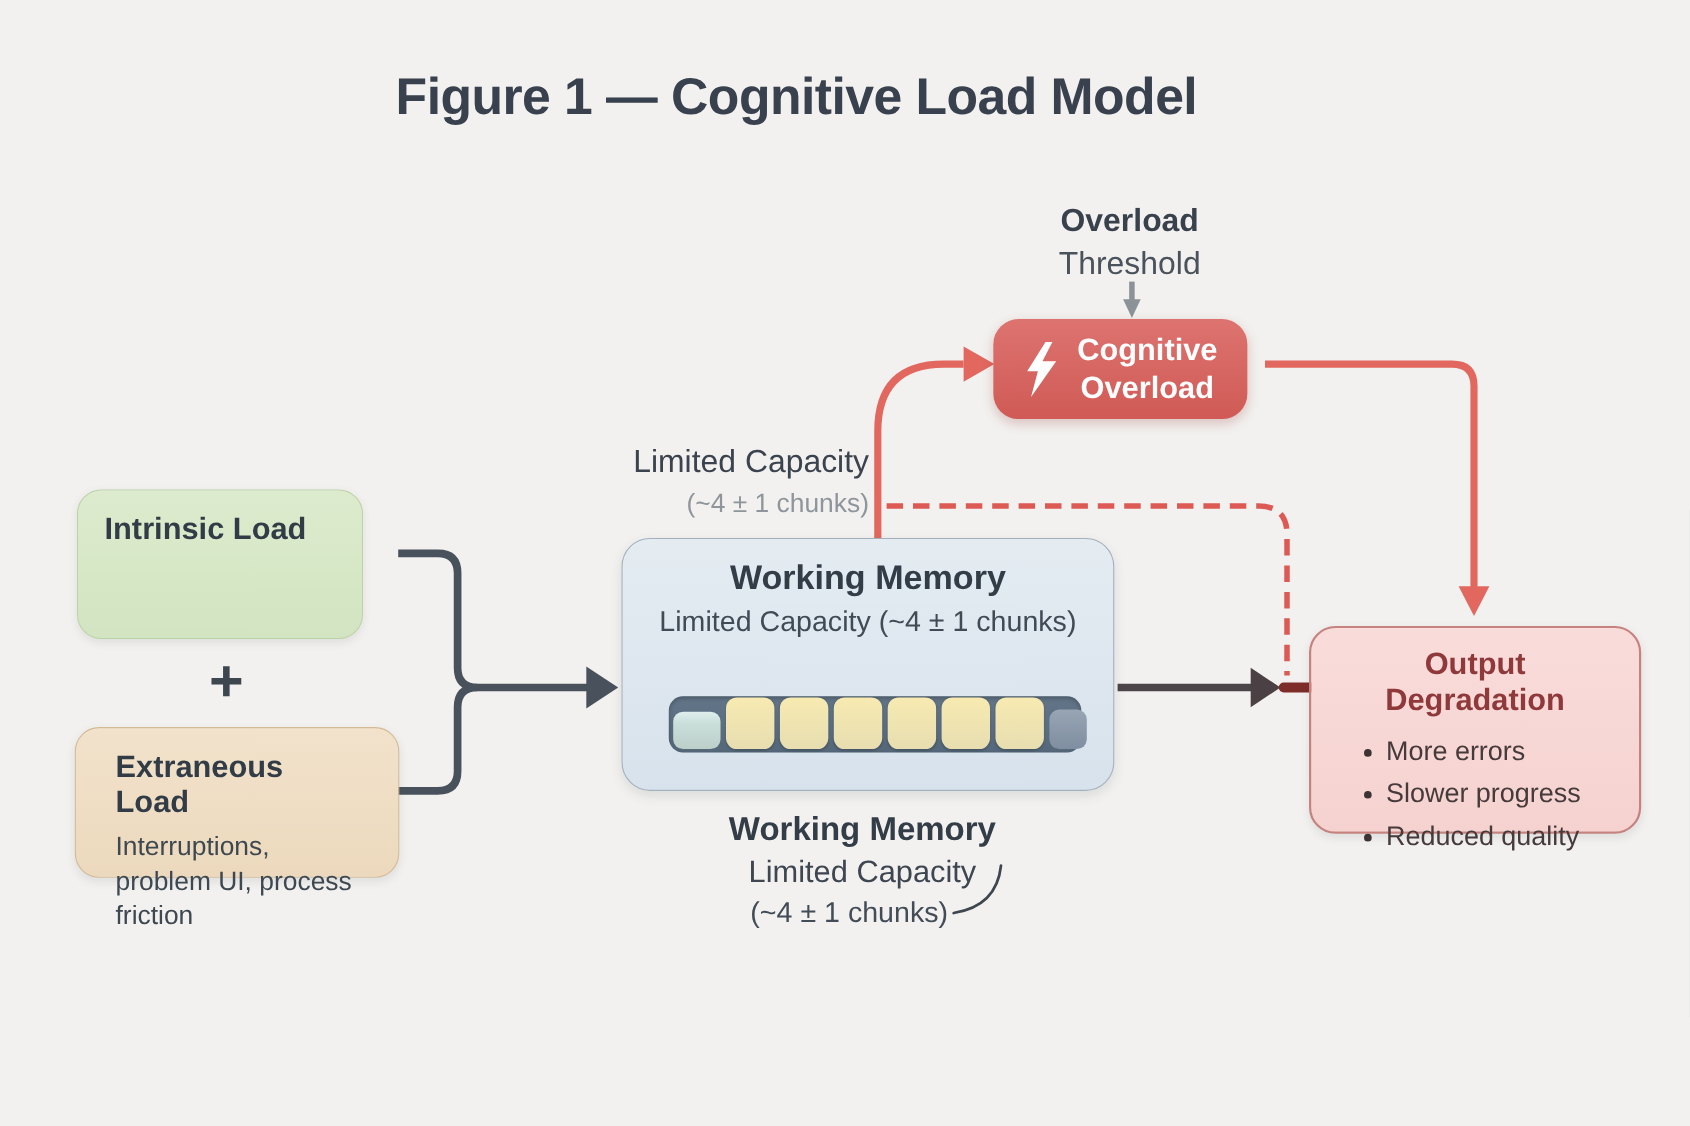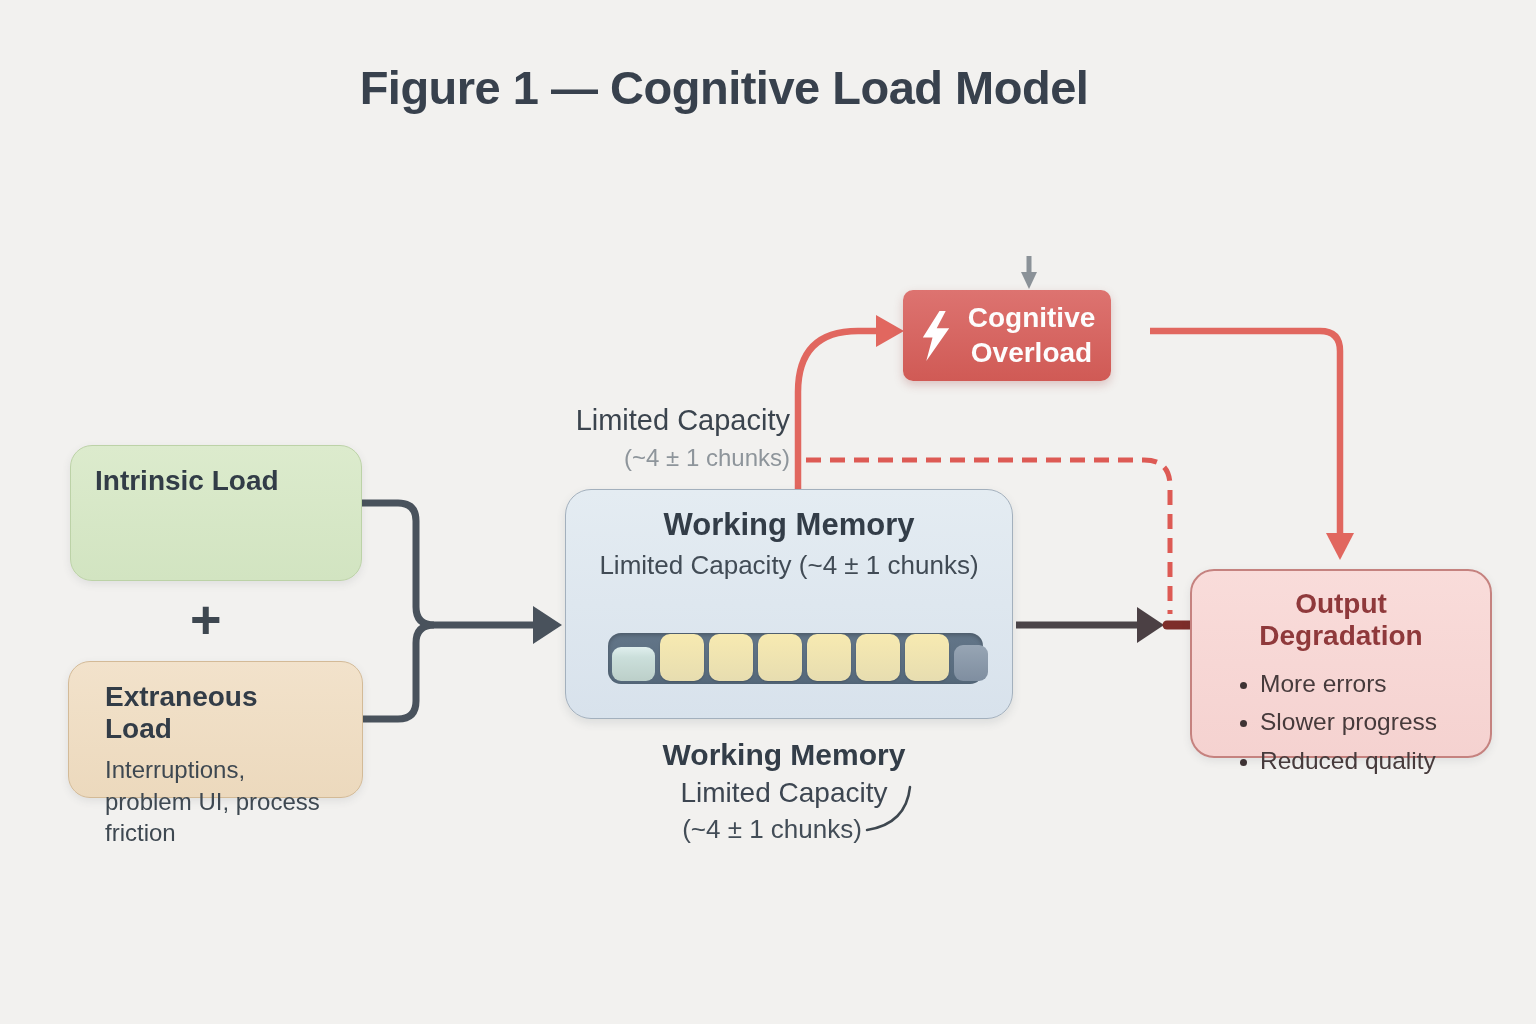--- a/index.html
+++ b/index.html
@@ -11,21 +11,21 @@
   .abs{position:absolute;}
   
   .fig-title{
     left:0;top:60px;width:1448px;text-align:center;
     font-size:47px;font-weight:700;letter-spacing:-0.5px;color:#38414d;
   }
   
   .box{border-radius:22px;box-shadow:0 3px 8px rgba(60,70,80,0.10);box-sizing:border-box;}
   .box h2{margin:0 0 9px 0;font-size:28px;font-weight:700;color:#323c47;}
   .box p{margin:0;font-size:24px;line-height:1.32;color:#3e4851;}
-  .box-green{left:70px;top:445px;width:292px;height:136px;padding:19px 24px;
+  .box-green{left:70px;top:445px;width:260px;height:136px;padding:19px 24px;
     background:linear-gradient(180deg,#dcebcd,#d2e4c1);border:1px solid #bcd2a7;}
   .box-tan{left:68px;top:661px;width:295px;height:137px;padding:19px 36px;
     background:linear-gradient(180deg,#f2e2cb,#ecd9bd);border:1px solid #d3ba97;}
   .plus{left:190px;top:588px;font-size:54px;font-weight:700;color:#3e4750;}
   
   .wm-box{left:565px;top:489px;width:448px;height:230px;border-radius:26px;
     background:linear-gradient(180deg,#e4ecf2,#d8e2ec);
     border:1.5px solid #a3b0bd;box-shadow:0 4px 10px rgba(60,70,80,0.12);box-sizing:border-box;
     text-align:center;padding-top:17px;}
   .wm-title{font-size:31px;font-weight:700;color:#333d48;margin:0;}
@@ -42,21 +42,21 @@
   .slot-gray{width:34px;height:36px;margin-top:10px;
     background:linear-gradient(180deg,#97a5b4,#7f8ea0);}
   
   .lbl-limited{left:540px;top:404px;width:250px;text-align:right;}
   .lbl-limited .l1{font-size:29px;color:#3b444e;}
   .lbl-limited .l2{font-size:24px;color:#8e959b;margin-top:7px;}
   .lbl-threshold{left:927px;top:185px;width:200px;text-align:center;}
   .lbl-threshold .l1{font-size:29px;font-weight:700;color:#39424c;}
   .lbl-threshold .l2{font-size:29px;color:#4a535c;margin-top:6px;}
   
-  .co-box{left:903px;top:290px;width:208px;height:91px;border-radius:10px;
+  .co-box{left:903px;top:290px;width:231px;height:91px;border-radius:23px;
     background:linear-gradient(180deg,#dd7370,#d05a55);
     box-shadow:0 4px 10px rgba(150,60,60,0.25);
     display:flex;align-items:center;justify-content:center;gap:15px;box-sizing:border-box;}
   .co-text{color:#fdfdfd;font-size:28px;font-weight:700;line-height:1.22;text-align:center;width:128px;}
   
   .box-pink{left:1190px;top:569px;width:302px;height:189px;padding:17px 24px;
     background:linear-gradient(180deg,#f9dcda,#f5d2d0);border:2px solid #c5827f;border-radius:24px;}
   .box-pink h2{color:#8f393b;font-size:28px;margin:0 0 4px 0;text-align:center;}
   .box-pink ul{margin:16px;padding-left:28px;}
   .box-pink li{font-size:24.5px;color:#463a3b;margin:7px 0;line-height:1.28;}
@@ -136,20 +136,24 @@
         <div class="slot slot-yellow"></div>
         <div class="slot slot-gray"></div>
       </div>
   </div>
 
   <div class="abs lbl-limited">
     <div class="l1">Limited Capacity</div>
     <div class="l2">(~4 ± 1 chunks)</div>
   </div>
 
+  <div class="abs lbl-threshold">
+    <div class="l1">Overload</div>
+    <div class="l2">Threshold</div>
+  </div>
 
   <div class="abs co-box">
     <svg width="34" height="50" viewBox="0 0 24 36">
       <path d="M14.5 0 L2.5 19 L9.5 19 L5 36 L21.5 12.5 L12.5 12.5 L19 0 Z" fill="#ffffff"></path>
     </svg>
     <div class="co-text">Cognitive Overload</div>
   </div>
 
   <div class="abs box box-pink">
     <h2>Output Degradation</h2>

